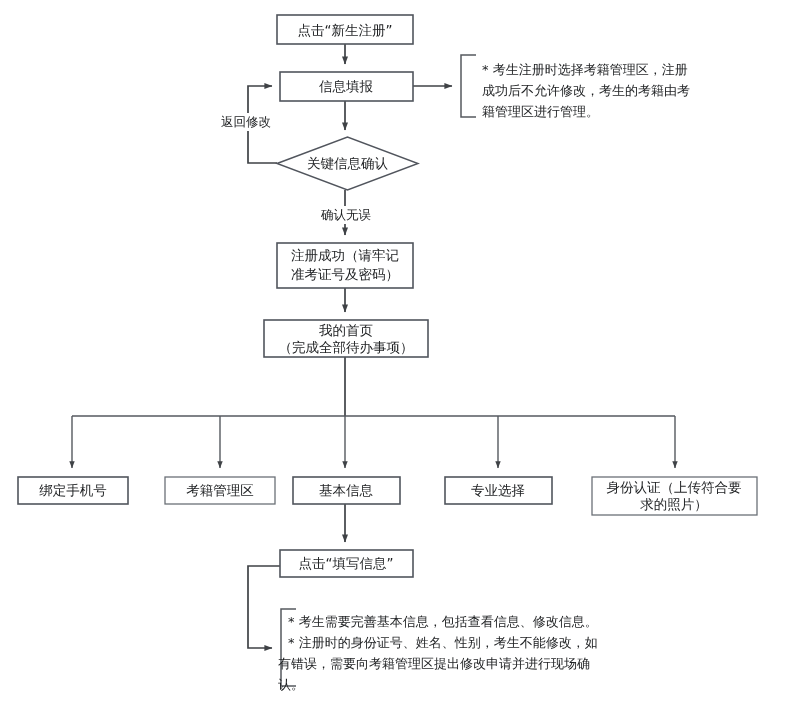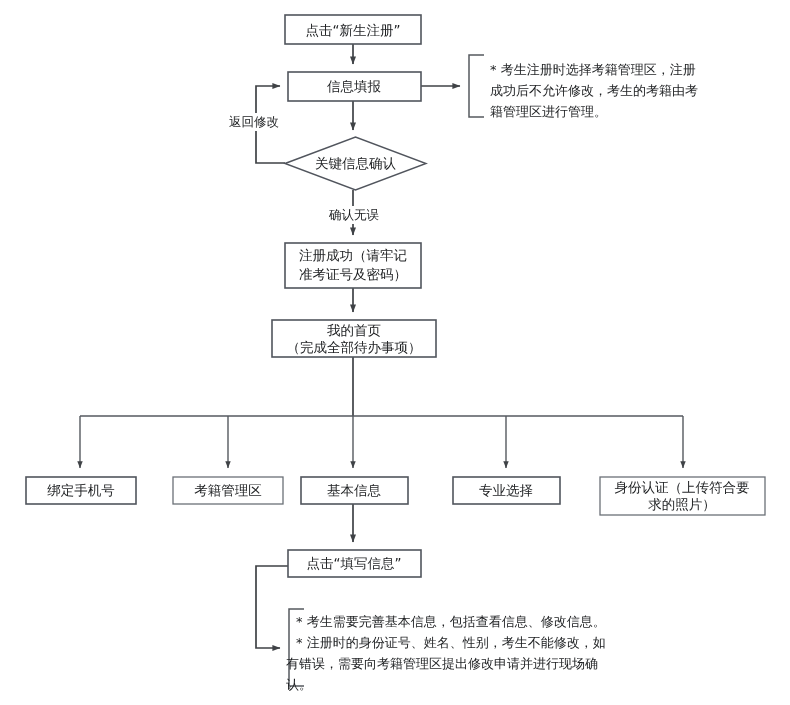--- a/index.html
+++ b/index.html
@@ -10,21 +10,20 @@
   body {
     width: 790px;
     height: 705px;
     font-family: "DejaVu Sans", "Liberation Sans", sans-serif;
     overflow: hidden;
   }
   #flowchart-root {
     position: relative;
     width: 646px;
     height: 705px;
-    margin-left: 8px;
   }
   svg.diagram {
     position: absolute;
     top: 0;
     left: 0;
     width: 790px;
     height: 705px;
   }
   .node-box {
     fill: #ffffff;

